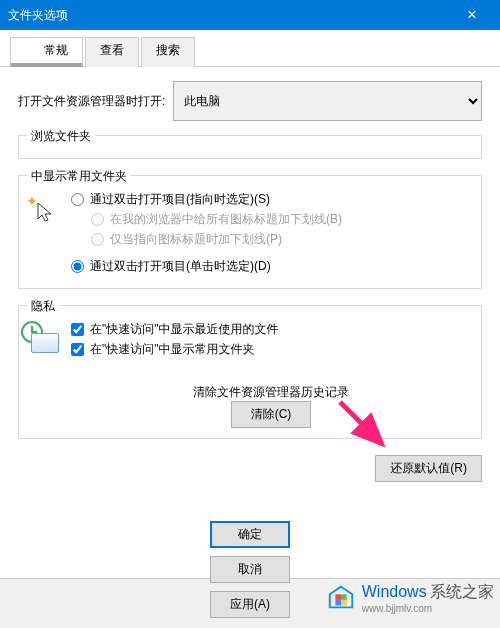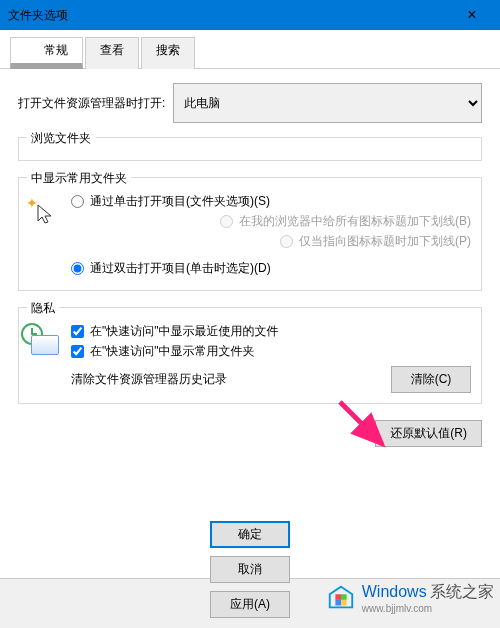--- a/index.html
+++ b/index.html
@@ -1,43 +1,43 @@
 <!DOCTYPE html>
 <html><head>
 <meta charset="utf-8">
 <style>
 * { box-sizing: border-box; margin: 0; padding: 0; font-family: "Microsoft YaHei", "Segoe UI", sans-serif; font-size: 12px; }
 body { background: #fff; width: 500px; height: 628px; position: relative; overflow: hidden; }
 
-.titlebar { background: #0078d7; color: #000000; height: 30px; display: flex; align-items: center; padding: 0 8px; font-size: 14px; }
+.titlebar { background: #0078d7; color: #ffffff; height: 30px; display: flex; align-items: center; padding: 0 8px; font-size: 14px; }
 .titlebar .title { flex: 1; }
 .titlebar .close { width: 40px; text-align: center; font-size: 16px; cursor: pointer; }
 
 .tabrow { display: flex; border-bottom: 1px solid #ccc; padding: 6px 10px 0 10px; }
 .tab { padding: 4px 14px; border: 1px solid #ccc; border-bottom: none; background: #f0f0f0; margin-right: 2px; cursor: pointer; position: relative; top: 1px; }
-.tab.active { background: #fff; border-bottom: 6px solid #a3a3a3; padding-left: 33px; }
+.tab.active { background: #fff; border-bottom: 4px solid #a3a3a3; padding-left: 33px; }
 
 .content { padding: 14px 18px 0 18px; }
 
 .row-top { display: flex; align-items: center; margin-bottom: 14px; }
 .row-top .lbl { margin-right: 8px; }
 .row-top select { flex: 1; height: 40px; border: 1px solid #adadad; background: #f0f0f0; padding: 0 6px; }
 
 .group { border: 1px solid #d9d9d9; margin-bottom: 16px; padding: 12px 10px 10px 2px; position: relative; }
 .group .legend { position: absolute; top: -8px; left: 8px; background: #fff; padding: 0 4px; font-size: 12px; }
 .group-body { display: flex; }
 .group-icon { width: 40px; height: 40px; margin-right: 10px; flex-shrink: 0; display: flex; align-items: center; justify-content: center; }
 .group-opts { flex: 1; }
 .opt { display: flex; align-items: center; margin: 3px 0; }
 .opt input[type="radio"], .opt input[type="checkbox"] { margin-right: 6px; }
 .opt.indent { margin-left: 20px; }
-.opt.disabled { color: #a0a0a0; justify-content: flex-end; }
+.opt.disabled { color: #a0a0a0; }
 .opt.spaced { margin-top: 10px; }
 
-.clear-row { display: flex; align-items: center; margin-top: 6px; }
+.clear-row { display: flex; align-items: center; margin-top: 26px; flex-direction: column; }
 .clear-row .txt { flex: 1; }
 .btn { border: 1px solid #adadad; background: #e1e1e1; padding: 4px 14px; cursor: pointer; min-width: 80px; text-align: center; }
 
 .restore-row { display: flex; justify-content: flex-end; padding: 0 18px 12px 18px; }
 
 .footer { border-top: 1px solid #ccc; padding: 10px 18px; display: flex; justify-content: flex-end; gap: 8px; background: #f0f0f0; position: absolute; bottom: 0; left: 0; right: 0; height: 50px; align-items: center; flex-direction: column; }
 .footer .btn { min-width: 80px; }
 .btn.highlight { border-color: #0078d7; box-shadow: 0 0 0 1px #0078d7 inset; }
 
 
@@ -101,21 +101,21 @@
         <div class="click-ico">
           <span class="star"></span>
           <svg class="cursor" width="20" height="22" viewBox="0 0 20 22">
               <path d="M2 2 L2 18 L6 14 L9 20 L12 19 L9 13 L15 13 Z" fill="#fff" stroke="#333" stroke-width="1"></path>
             </svg>
         </div>
       </div>
       <div class="group-opts">
         <label class="opt">
           <input type="radio" name="click" style="">
-          <span>通过单击打开项目(文件夹选项)(S)</span>
+          <span>通过双击打开项目(指向时选定)(S)</span>
         </label>
         <label class="opt indent disabled">
           <input type="radio" name="ul" disabled="" style="">
           <span>在我的浏览器中给所有图标标题加下划线(B)</span>
         </label>
         <label class="opt indent disabled">
           <input type="radio" name="ul" disabled="" style="">
           <span>仅当指向图标标题时加下划线(P)</span>
         </label>
         <label class="opt spaced">

